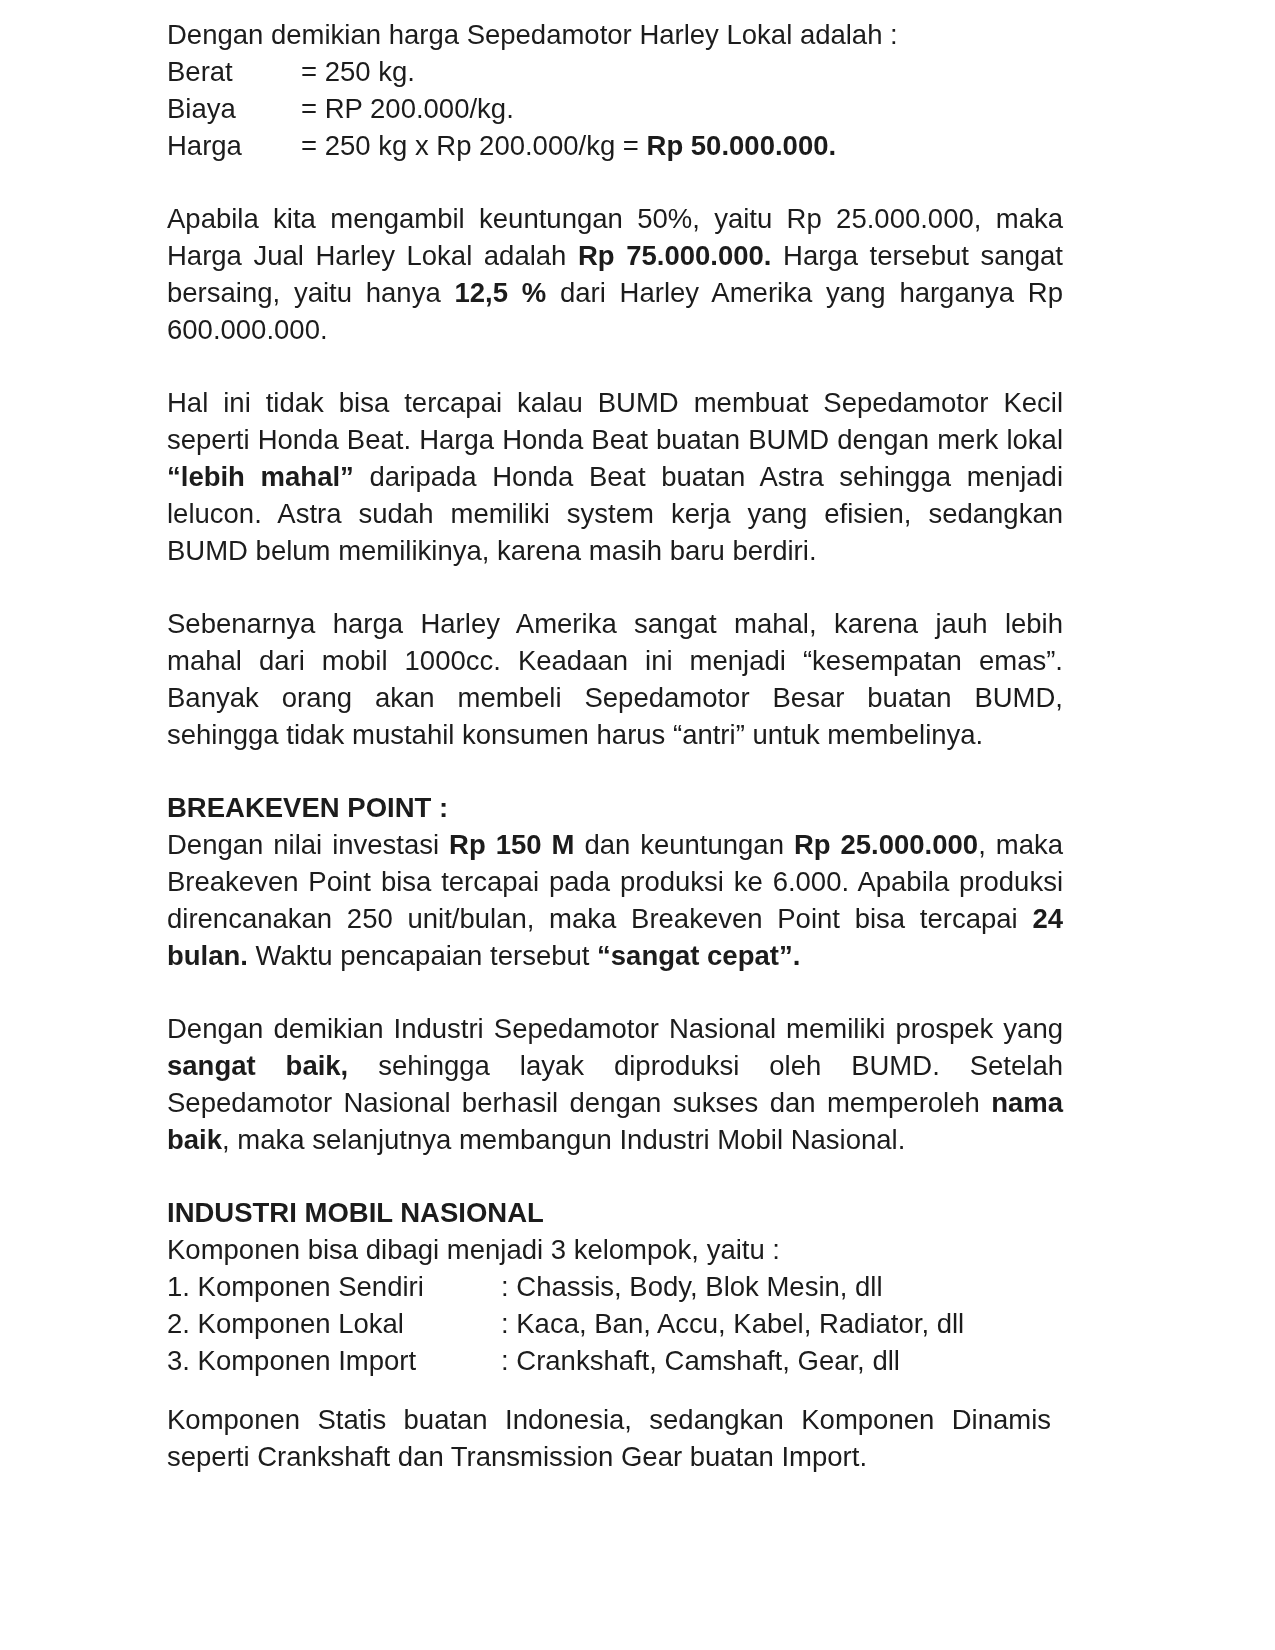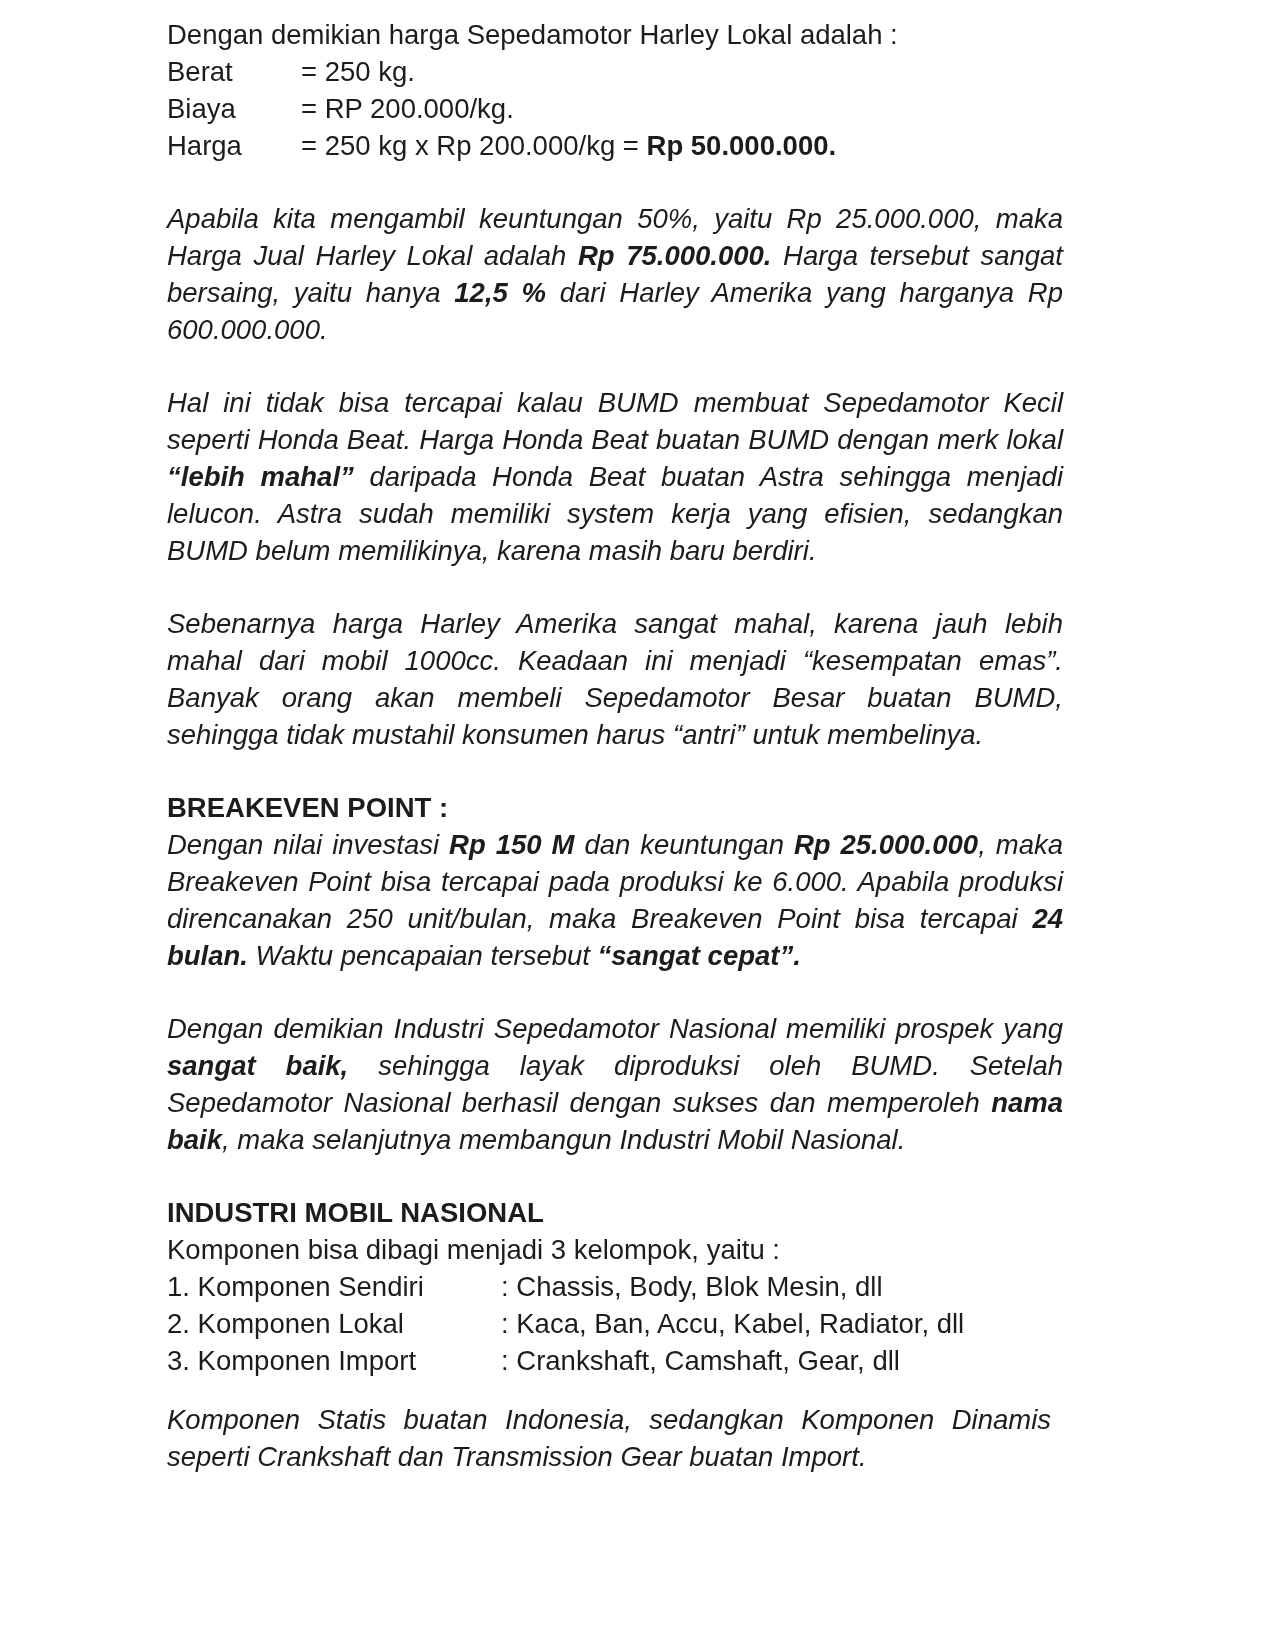--- a/index.html
+++ b/index.html
@@ -3,21 +3,21 @@
 <meta charset="utf-8">
 <style>
   html, body { margin:0; padding:0; background:#ffffff; }
   body { width:1275px; height:1650px; position:relative; overflow:hidden; }
   .page {
     position:absolute; left:167px; top:16px; width:896px;
     font-family:"Liberation Sans", sans-serif;
     font-size:27.5px; line-height:37px; color:#1c1c1c;
   }
   .line { white-space:nowrap; }
-  .just { text-align:justify; text-align-last:left;font-style:italic; }
+  .just { text-align:justify; text-align-last:left; }
   .block { margin-top:36px; }
   .row { display:flex; white-space:nowrap; }
   .k1 { width:134px; }
   .k2 { width:334px; }
   b { font-weight:bold; }
   .u { text-decoration-thickness:2px; text-underline-offset:3px; }
 </style>
 </head>
 <body>
 

